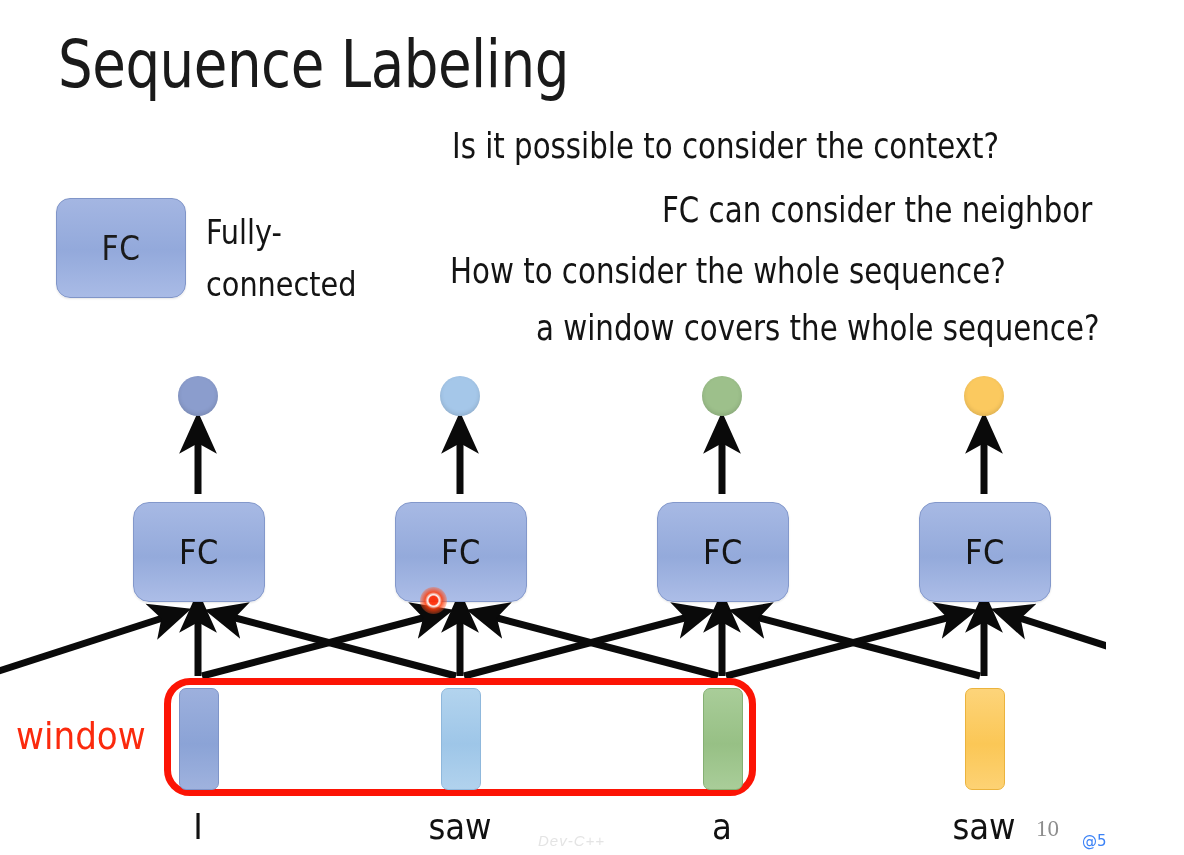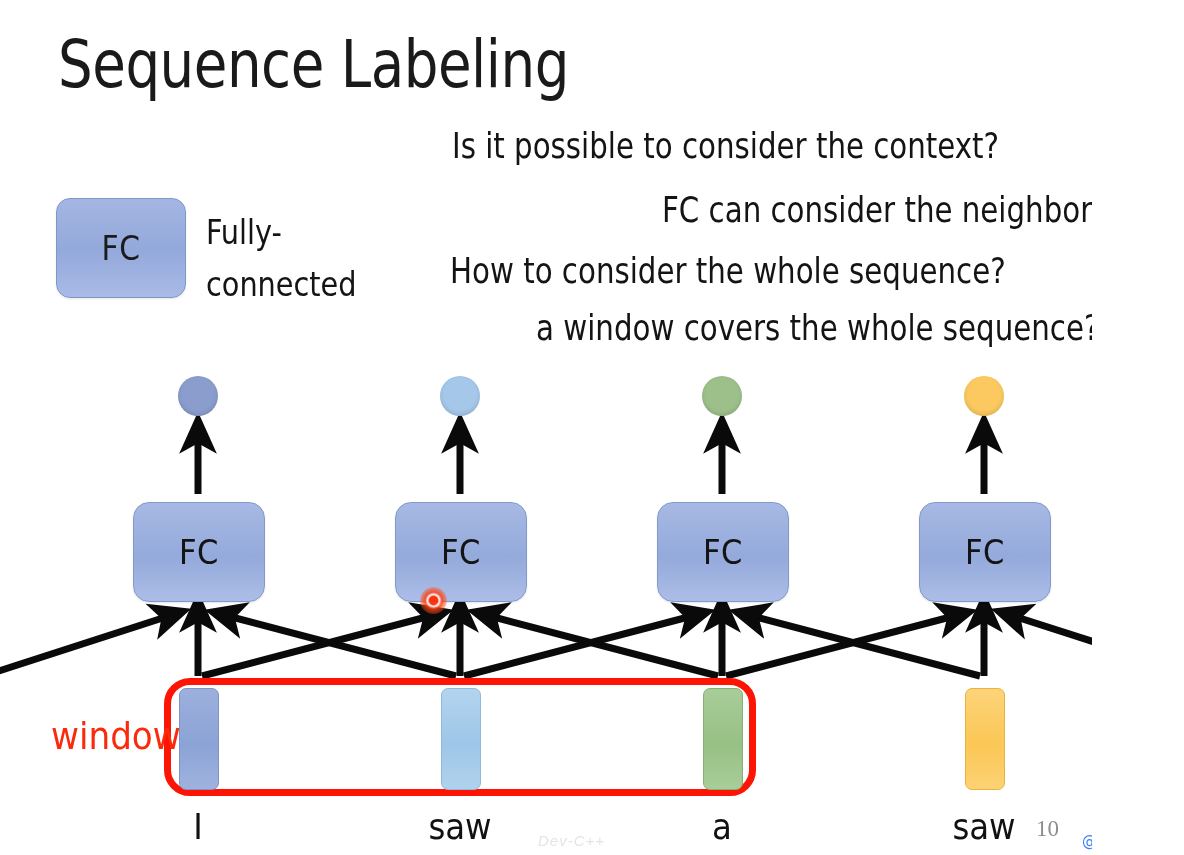--- a/index.html
+++ b/index.html
@@ -9,20 +9,21 @@
   }
   body {
     font-family: "Liberation Sans", sans-serif;
   }
   #slide {
     position: relative;
     width: 1092px;
     height: 855px;
     background: #ffffff;
     overflow: hidden;
+    padding-left: 14px;
   }
 
   
   #slide-title {
     position: absolute;
     left: 58px;
     top: 26px;
     font-family: "DejaVu Sans Condensed", "Liberation Sans Narrow", "Liberation Sans", sans-serif;
     font-size: 66px;
     font-weight: 400;
@@ -161,21 +162,20 @@
     background: transparent;
   }
   #window-label {
     position: absolute;
     left: 16px;
     top: 714px;
     font-family: "DejaVu Sans Condensed", "Liberation Sans Narrow", "Liberation Sans", sans-serif;
     font-size: 38px;
     color: #fb2a0d;
     white-space: nowrap;
-    margin-left: 35px;
   }
 
   
   #click-marker {
     position: absolute;
     left: 420px;
     top: 587px;
     width: 27px;
     height: 27px;
     border-radius: 50%;

